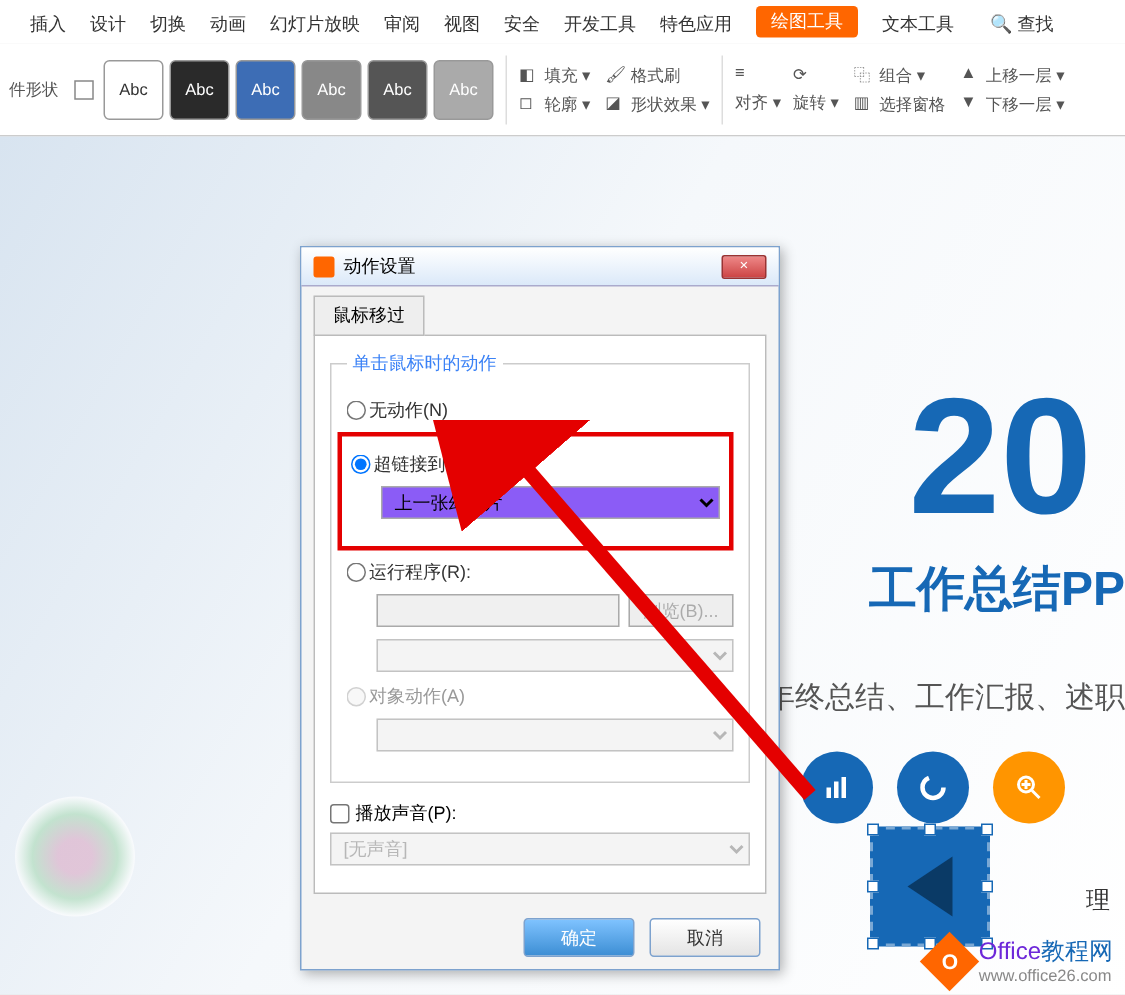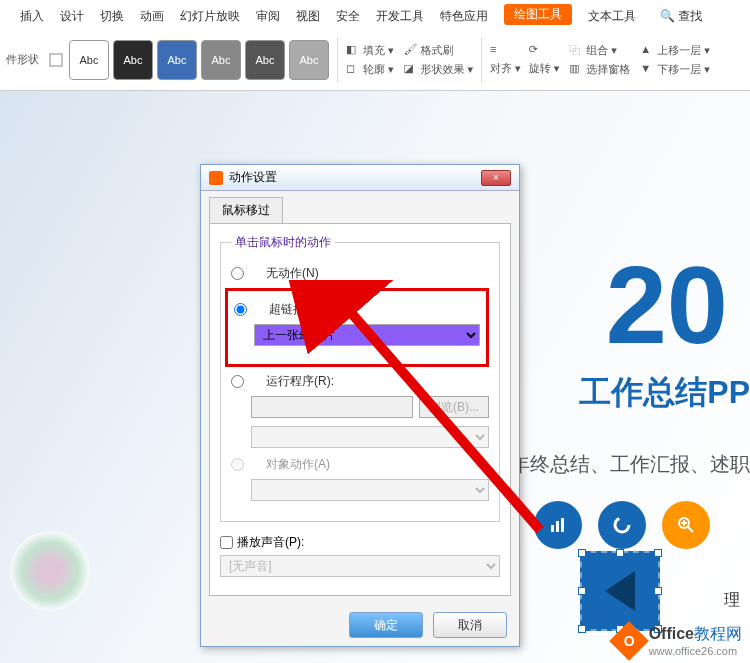--- a/index.html
+++ b/index.html
@@ -42,43 +42,43 @@
     
     .dialog { position: absolute; left: 200px; top: 164px; width: 320px; background: #f4f4f4; border: 1px solid #7da2ce; box-shadow: 2px 2px 8px rgba(0,0,0,0.3); }
     .dialog-title { background: linear-gradient(#fff, #dbe9f9); padding: 4px 8px; font-size: 12px; display: flex; align-items: center; gap: 6px; border-bottom: 1px solid #aac; }
     .dialog-title .dt-icon { width: 14px; height: 14px; background: #ff6600; border-radius: 2px; }
     .dialog-title .close { margin-left: auto; width: 30px; height: 16px; background: linear-gradient(#e88,#c44); border: 1px solid #933; border-radius: 2px; color: #fff; font-size: 10px; text-align: center; line-height: 14px; }
     .dialog-tabs { display: flex; padding: 6px 8px 0; gap: 0; font-size: 12px; }
     .dialog-tab { padding: 4px 12px; border: 1px solid #bbb; background: #eee; cursor: pointer; }
     .dialog-tab.active { background: #fff; border-bottom-color: #fff; position: relative; z-index: 2; }
     .dialog-body { background: #fff; margin: -1px 8px 8px; border: 1px solid #bbb; padding: 10px; font-size: 12px; }
     fieldset { border: 1px solid #ccc; padding: 8px 10px 12px; }
-    legend { padding: 0 4px; color: #4c1d95; }
-    .radio-row { display: flex; align-items: center; gap: 20px; margin: 6px 0; color: #333; }
+    legend { padding: 0 4px; color: #3b82f6; }
+    .radio-row { display: flex; align-items: center; gap: 0; margin: 6px 0; color: #333; }
     .radio-row.disabled { color: #999; }
     .radio-row input[type=radio] { margin-right: 2px; }
     .sub-control { margin-left: 20px; margin-bottom: 8px; }
     .sub-control select, .sub-control input[type=text] { width: 100%; height: 22px; border: 1px solid #aaa; font-size: 12px; padding: 0 4px; background: #8b5cf6; }
     .sub-control input[type=text]:disabled, .sub-control select:disabled { background: #f0f0f0; color: #999; }
     .highlight-box { border: 3px solid #e40000; padding: 4px 6px 10px; margin: 4px 0 6px -6px; }
     .browse-row { display: flex; gap: 6px; }
     .browse-row input { flex: 1; }
     .browse-btn { width: 70px; height: 22px; font-size: 12px; border: 1px solid #aaa; background: #eee; cursor: pointer; }
     .check-row { display: flex; align-items: center; gap: 4px; margin: 12px 0 4px; }
     .dialog-buttons { display: flex; justify-content: flex-end; gap: 10px; padding: 8px 12px; }
     .dlg-btn { width: 74px; height: 26px; border: 1px solid #7da2ce; border-radius: 3px; font-size: 12px; cursor: pointer; }
     .dlg-btn.primary { background: linear-gradient(#7fc3ff,#3d8ed4); color: #fff; }
     .dlg-btn.secondary { background: linear-gradient(#fff,#e4e4e4); color: #333; }
     
     .red-arrow { position: absolute; pointer-events: none; }
     
     .watermark { position: absolute; right: 8px; bottom: 6px; display: flex; align-items: center; gap: 6px; font-size: 16px; }
     .wm-logo { width: 28px; height: 28px; background: #ff6600; transform: rotate(45deg); display: flex; align-items: center; justify-content: center; }
     .wm-logo span { transform: rotate(-45deg); color: #fff; font-weight: bold; font-size: 14px; }
-    .wm-text1 { color: #404040; font-weight: bold; margin-top: 33px; }
+    .wm-text1 { color: #6d28d9; font-weight: normal; margin-top: 33px; }
     .wm-text2 { color: #1668b5; }
   </style>
 </head>
 <body>
 
 <div class="ribbon-tabs">
   <span>插入</span>
   <span>设计</span>
   <span>切换</span>
   <span>动画</span>

